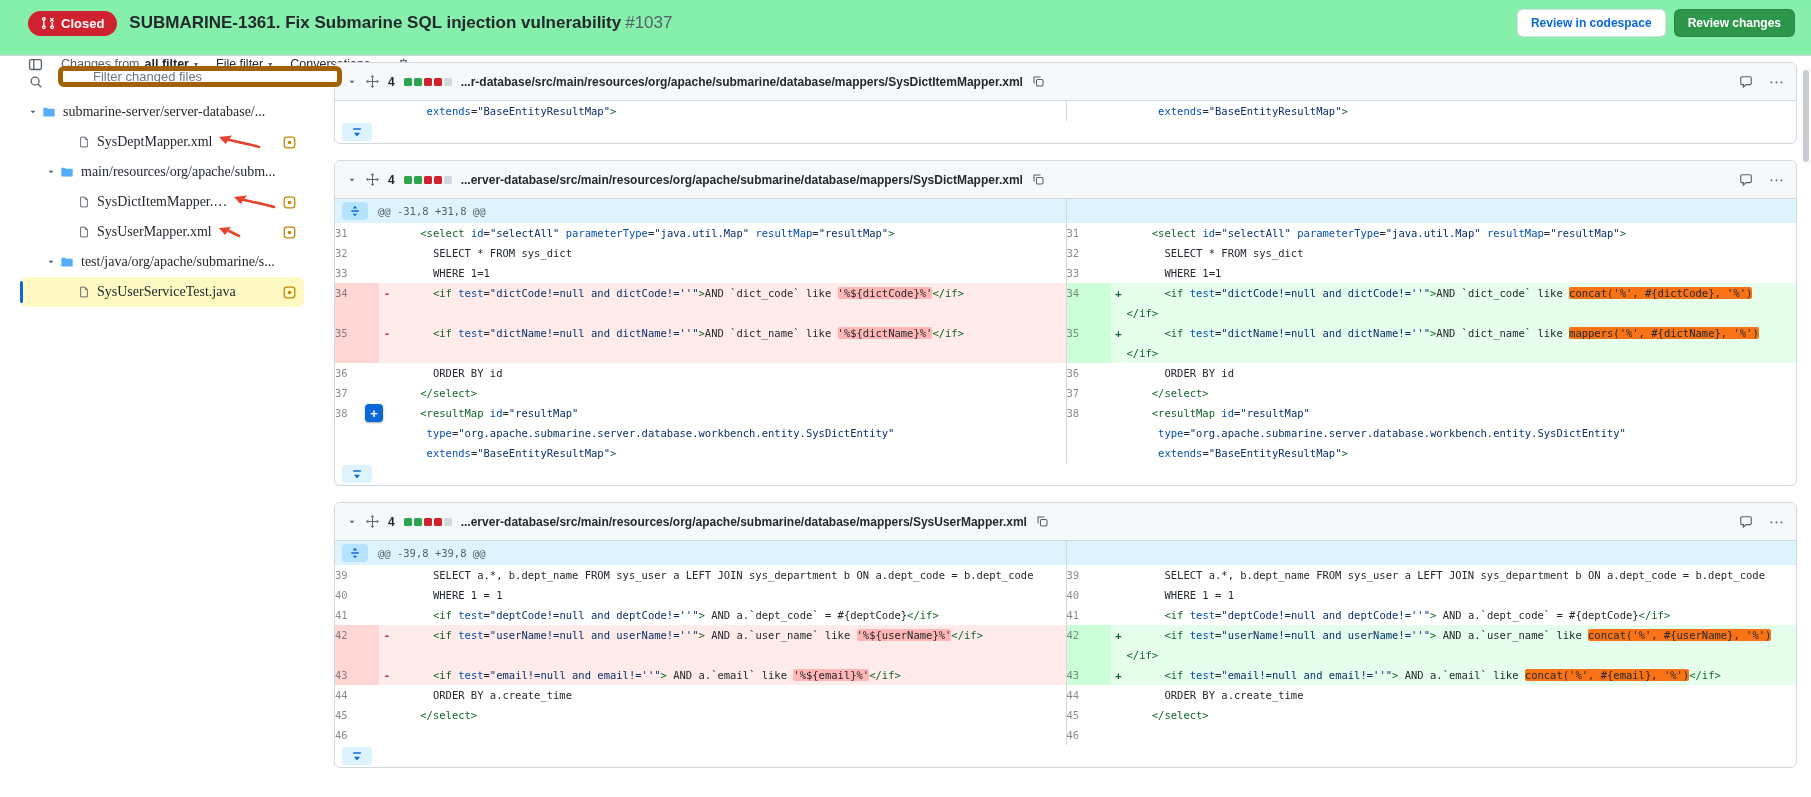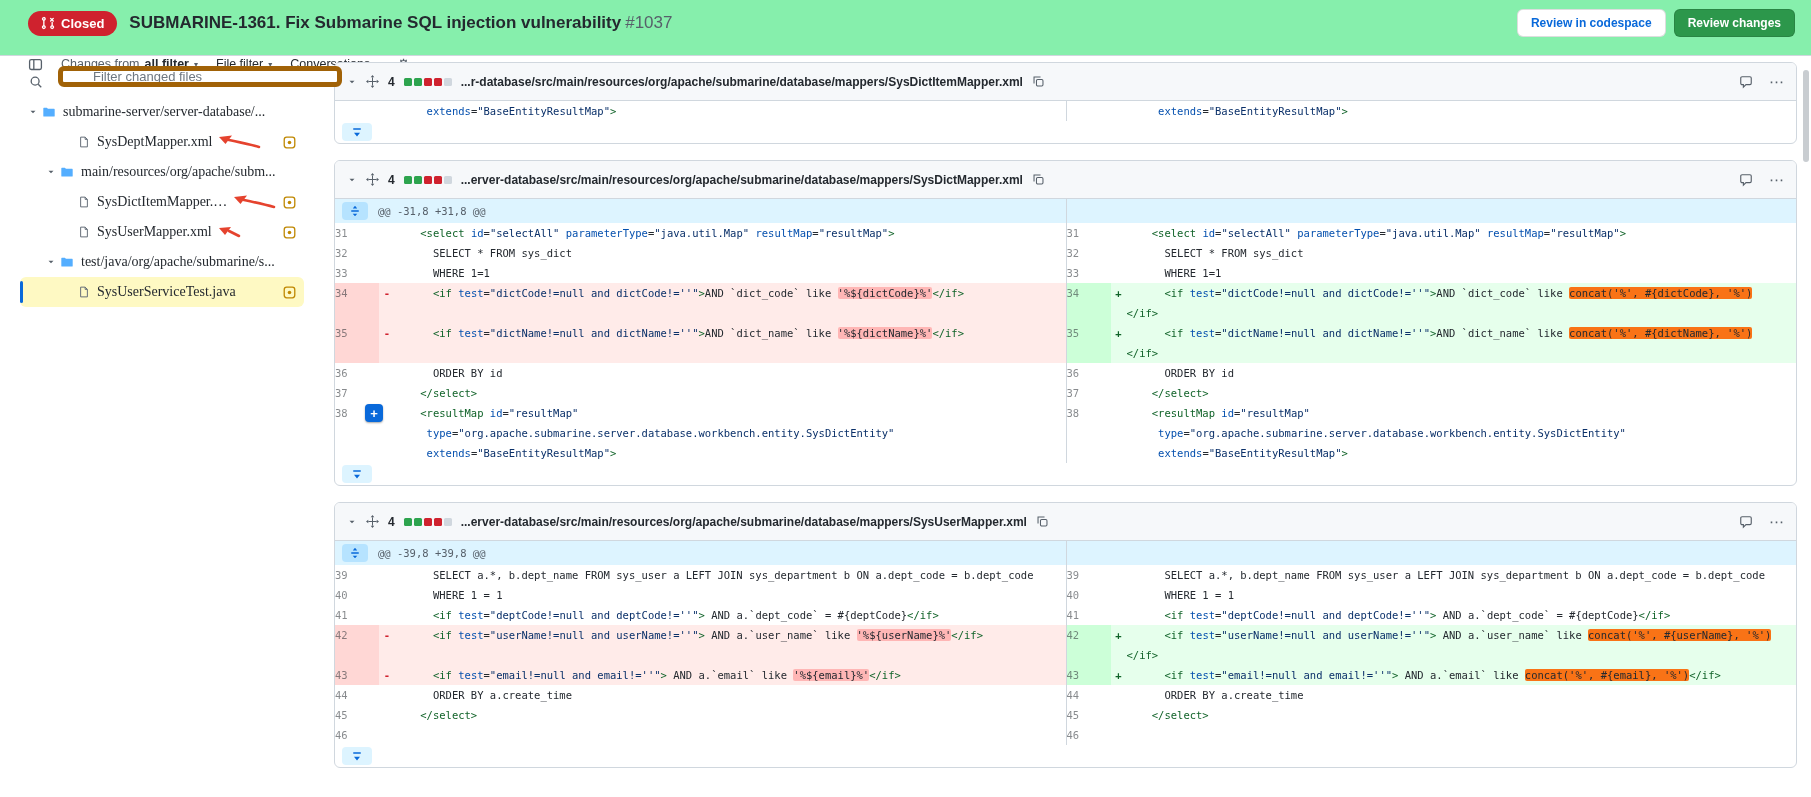--- a/index.html
+++ b/index.html
@@ -446,21 +446,21 @@
               <div class="num">35</div>
               <div class="mark">-</div>
               <div class="code">
                 <div class="cl"><span class="sg-p">      </span><span class="sg-t">&lt;if</span><span class="sg-p"> </span><span class="sg-a">test</span><span class="sg-p">=</span><span class="sg-s">"dictName!=null and dictName!=''"</span><span class="sg-t">&gt;</span><span class="sg-p">AND `dict_name` like </span><span class="sg-hd">'%${dictName}%'</span><span class="sg-t">&lt;/if&gt;</span></div>
               </div>
             </div>
             <div class="half R t-a">
               <div class="num">35</div>
               <div class="mark">+</div>
               <div class="code">
-                <div class="cl"><span class="sg-p">      </span><span class="sg-t">&lt;if</span><span class="sg-p"> </span><span class="sg-a">test</span><span class="sg-p">=</span><span class="sg-s">"dictName!=null and dictName!=''"</span><span class="sg-t">&gt;</span><span class="sg-p">AND `dict_name` like </span><span class="sg-ha">concat('%', #{dictName}, '%')</span></div>
+                <div class="cl"><span class="sg-p">      </span><span class="sg-t">&lt;if</span><span class="sg-p"> </span><span class="sg-a">test</span><span class="sg-p">=</span><span class="sg-s">"dictName!=null and dictName!=''"</span><span class="sg-t">&gt;</span><span class="sg-p">AND `dict_name` like </span><span class="sg-ha">mappers('%', #{dictName}, '%')</span></div>
                 <div class="cl"><span class="sg-t">&lt;/if&gt;</span></div>
               </div>
             </div>
           </div>
           <div class="d-row">
             <div class="half L t-c">
               <div class="num">36</div>
               <div class="mark"></div>
               <div class="code">
                 <div class="cl"><span class="sg-p">      ORDER BY id</span></div>

